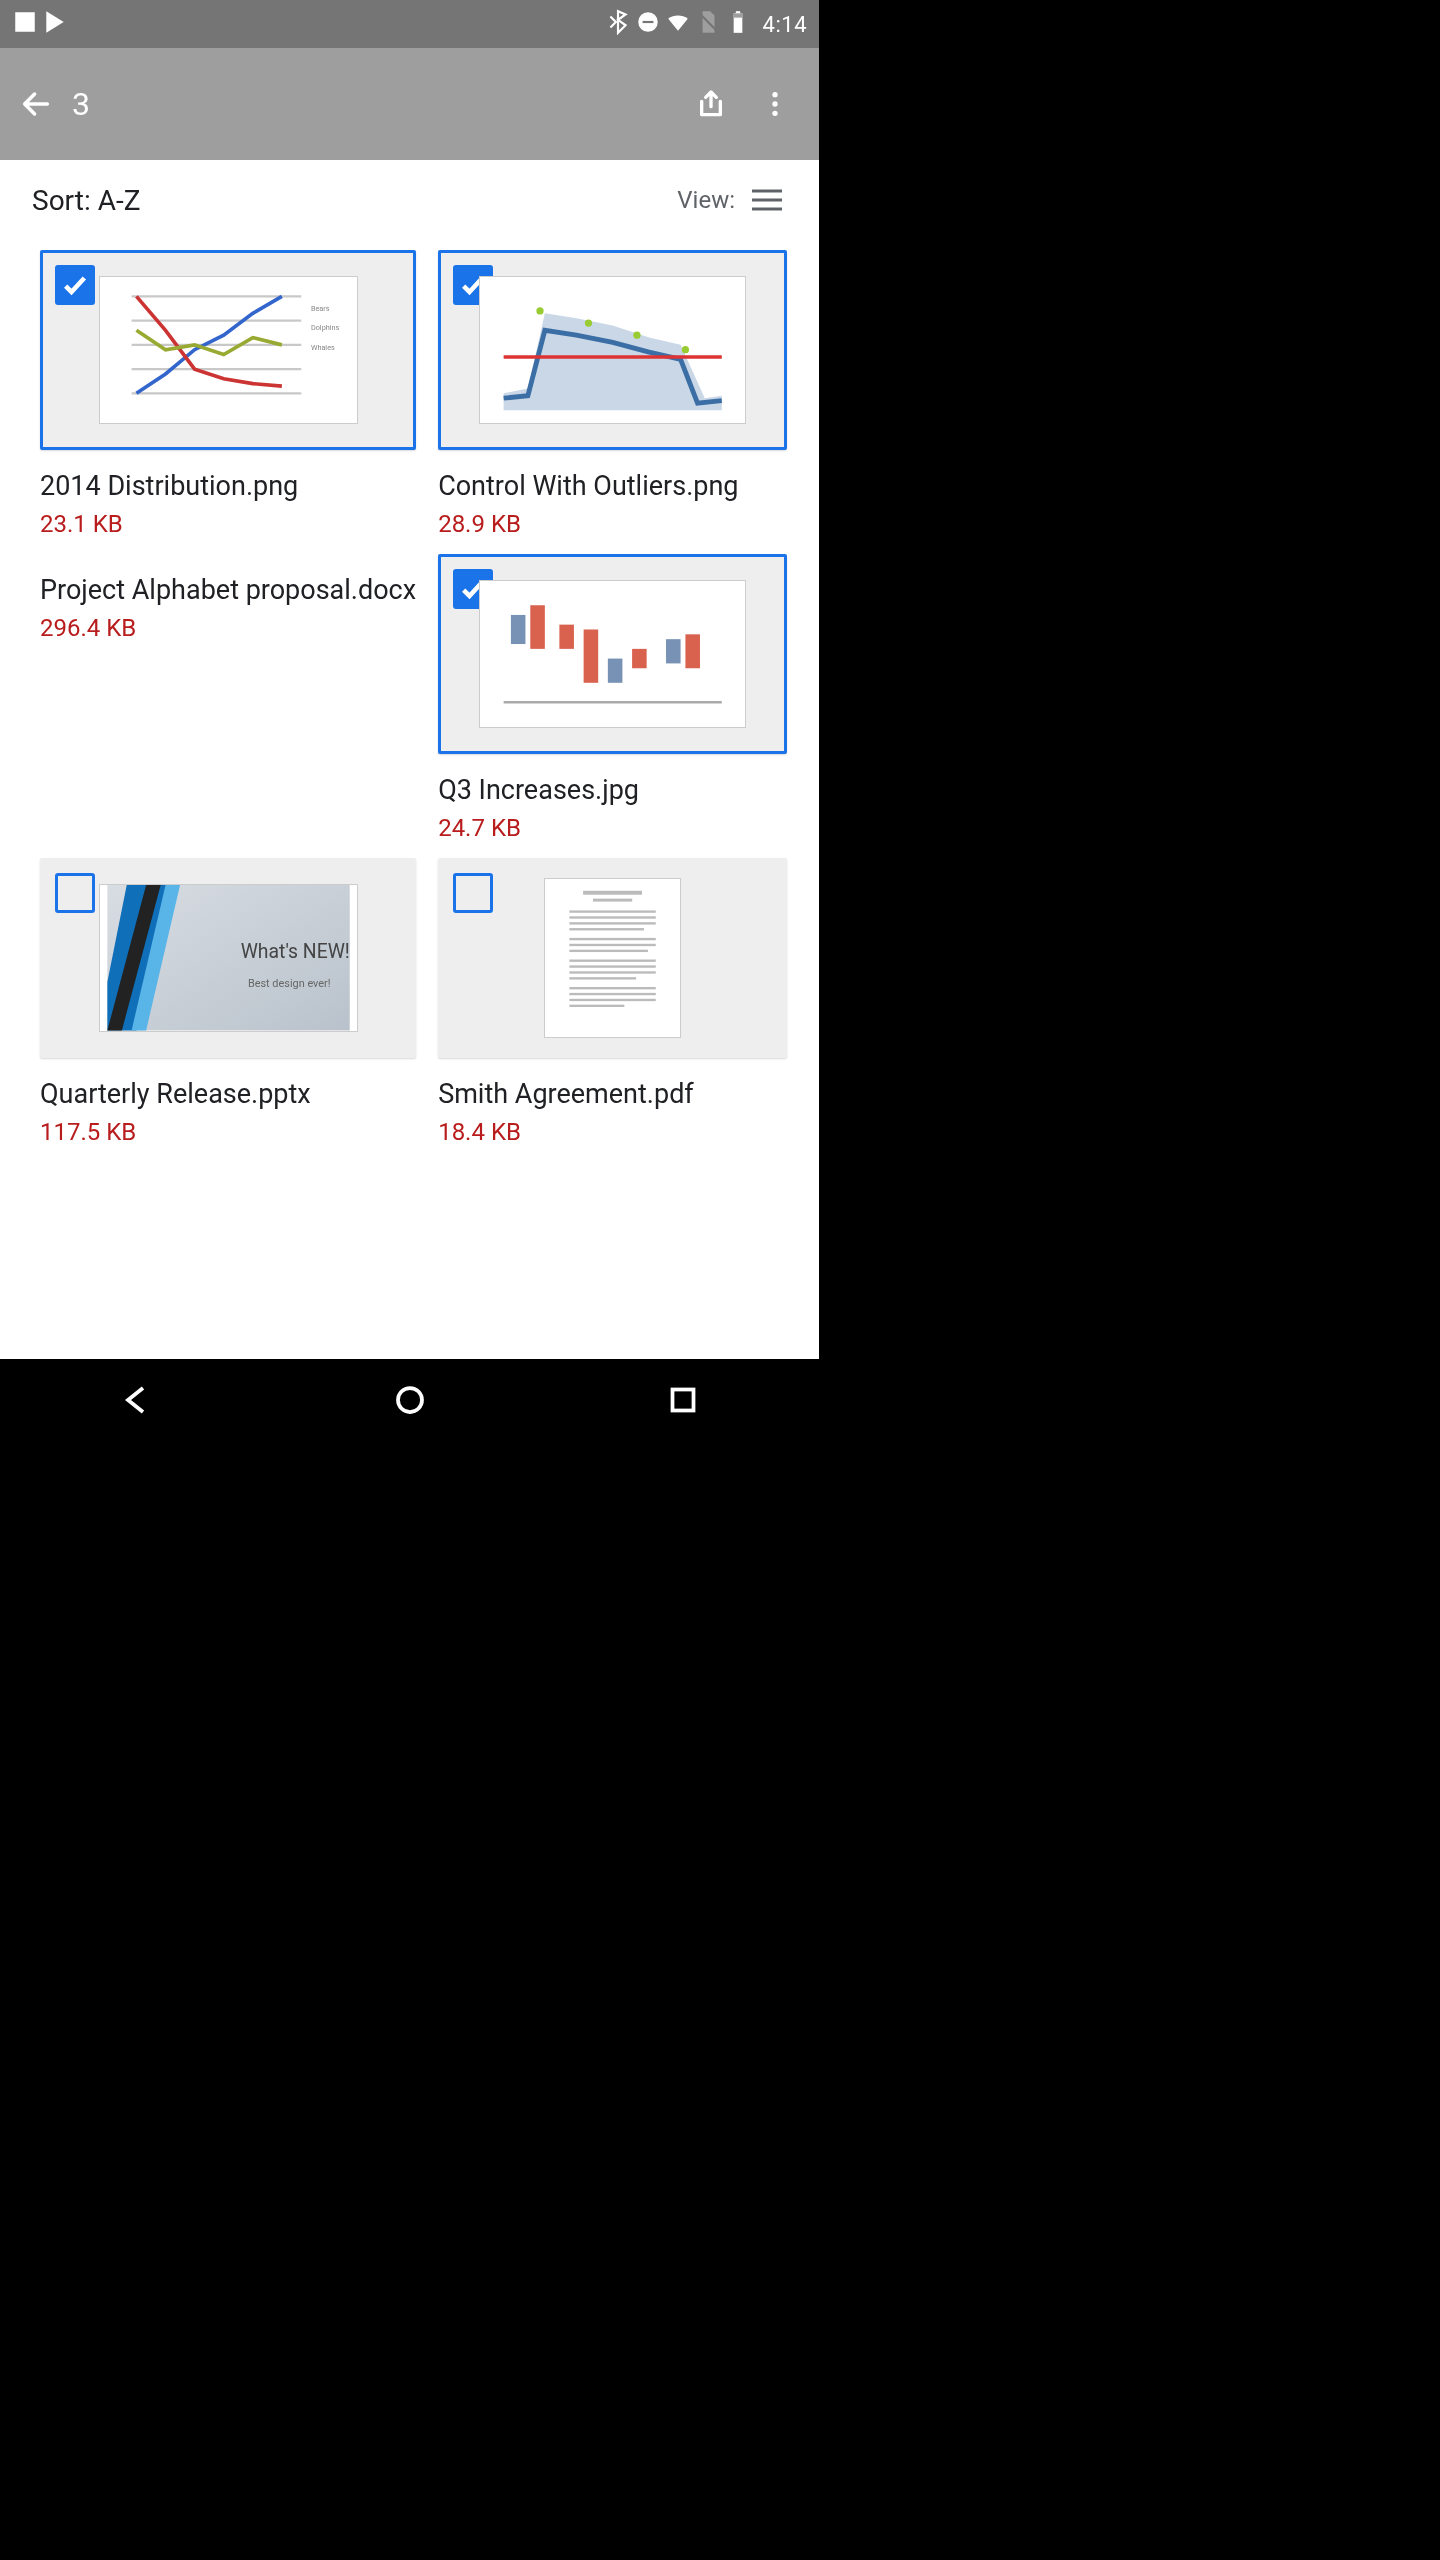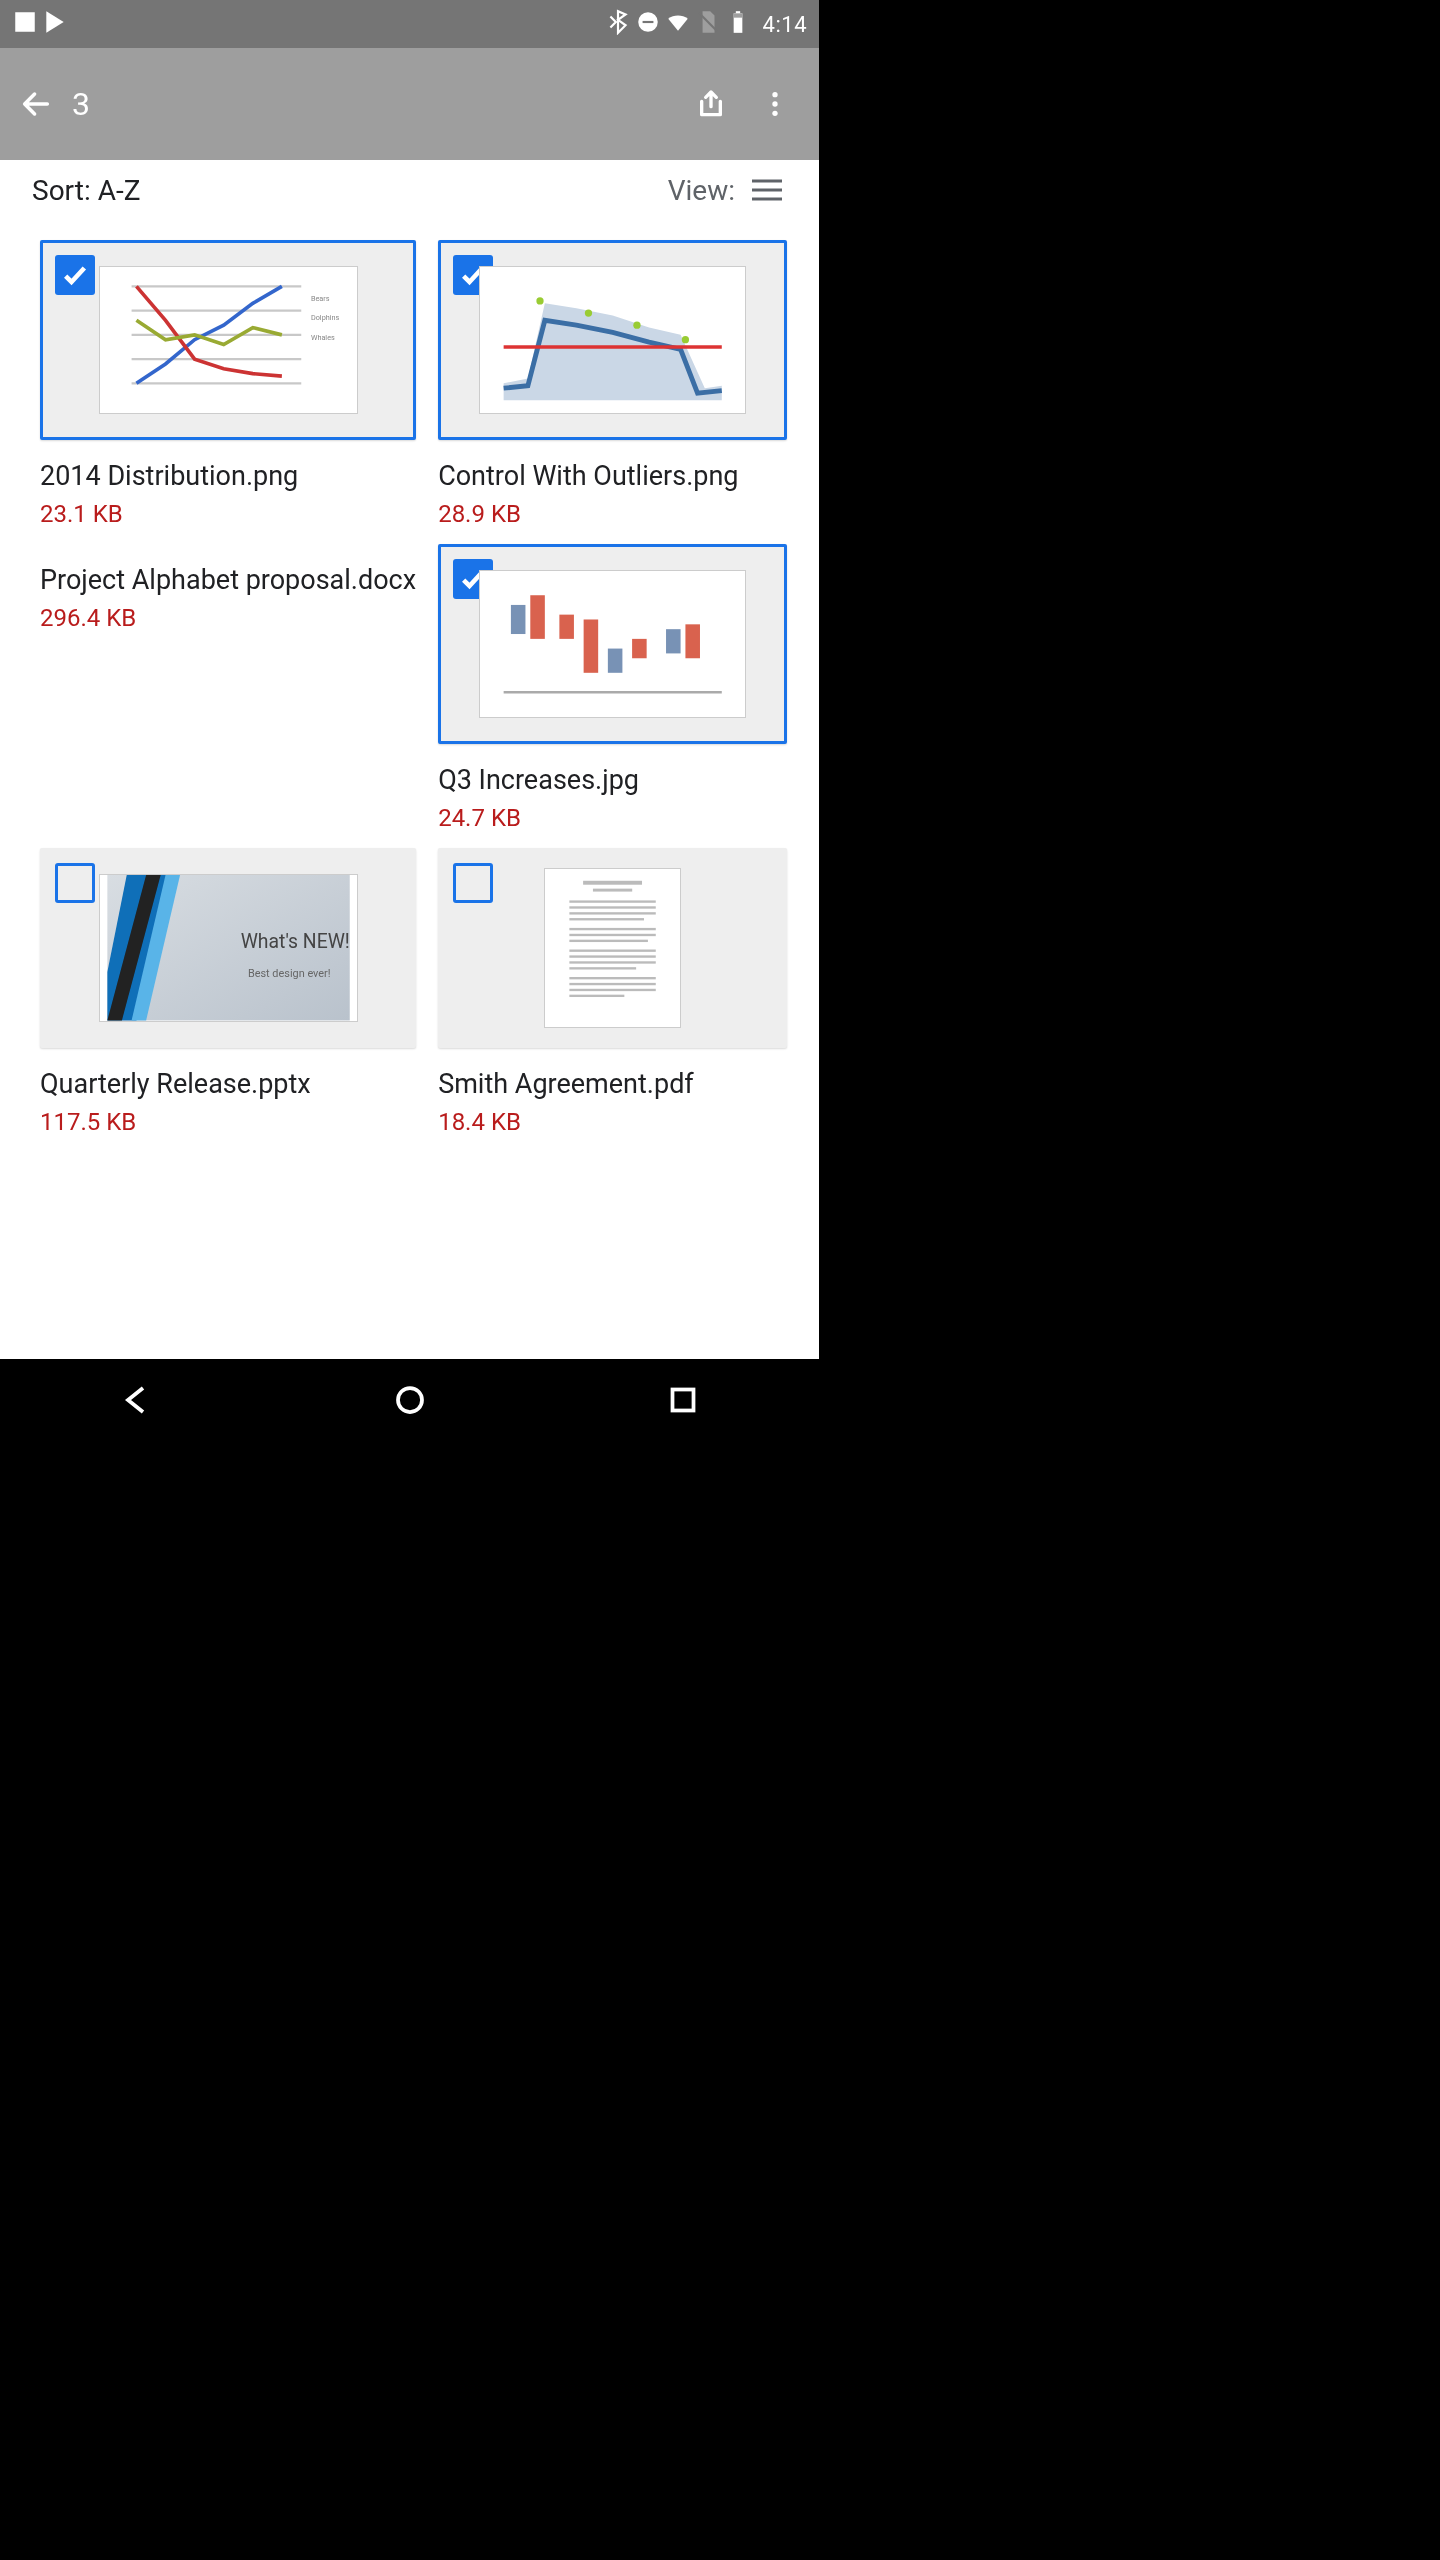--- a/index.html
+++ b/index.html
@@ -34,25 +34,25 @@
 .app-bar .back svg { width: 34px; height: 34px; fill: #fff; }
 .app-bar .count { font-size: 32px; font-weight: 400; margin-left: 12px; }
 .app-bar .grow { flex: 1; }
 .app-bar .action { width: 64px; height: 64px; display:flex; align-items:center; justify-content:center; cursor:pointer; }
 .app-bar .action svg { width: 32px; height: 32px; fill: #fff; }
 
 
 .content { background: #fff; height: calc(1359px - 48px - 112px); overflow-y:auto; }
 .sort-row {
   display:flex; align-items:center;
-  padding: 6px 28px 14px 32px;
+  padding: 16px 28px 14px 32px;
 }
 .sort-row .sort-label { font-size: 28px; color: #202124; cursor:pointer; }
 .sort-row .grow { flex:1; }
-.sort-row .view-label { font-size: 28px; color: #5f6368; margin-right: 8px; }
+.sort-row .view-label { font-size: 24px; color: #5f6368; margin-right: 8px; }
 .sort-row .view-btn { width:48px; height:48px; display:flex; align-items:center; justify-content:center; cursor:pointer;}
 .sort-row .view-btn svg { width: 34px; height: 24px; fill: none; stroke: #5f6368; stroke-width: 3; }
 
 .grid {
   display:grid;
   grid-template-columns: 1fr 1fr;
   gap: 16px 22px;
   padding: 12px 32px 40px;
   margin-left: 8px;
 }

